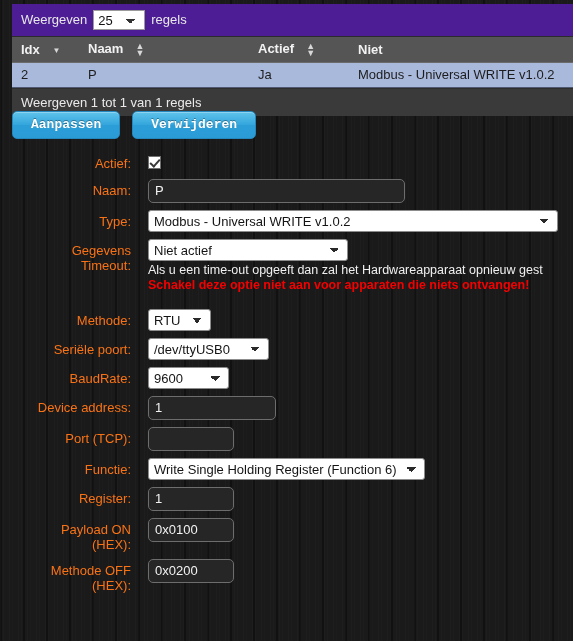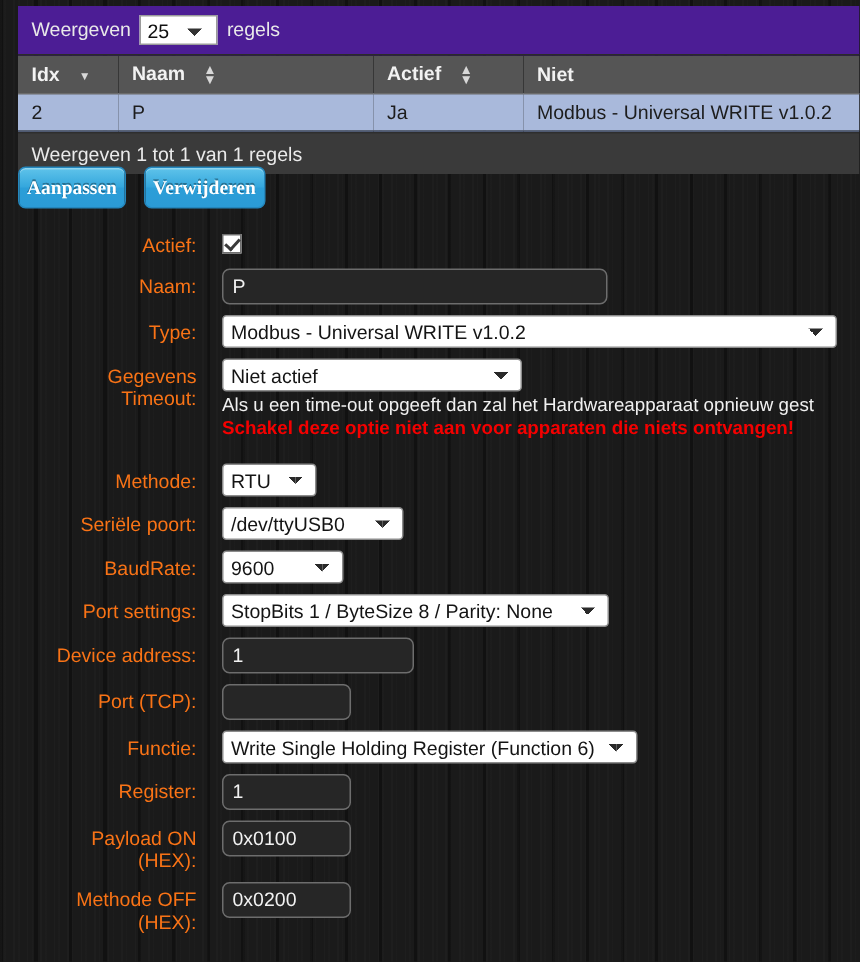--- a/index.html
+++ b/index.html
@@ -134,29 +134,29 @@
   
   .actions {
     position: absolute;
     left: 12px;
     top: 111px;
     display: flex;
     gap: 12px;
   }
   .btn {
     display: inline-block;
-    font-family: Liberation Serif, serif;
+    font-family: Liberation Mono, monospace;
     font-size: 13px;
     font-weight: bold;
     color: #ffffff;
     text-shadow: 0 -1px 0 rgba(0,0,0,0.35);
     background: linear-gradient(to bottom, #5fc3ea 0%, #35a7dd 48%, #2b9ed8 52%, #2b9bd6 100%);
     border: 1px solid #2487bd;
     border-radius: 5px;
-    padding: 6px 5px;
+    padding: 6px 18px;
     cursor: pointer;
     line-height: 14px;
     box-shadow: inset 0 1px 0 rgba(255,255,255,0.30);
   }
 
   
   .form {
     position: absolute;
     left: 0;
     top: 152px;
@@ -389,28 +389,20 @@
 
     <div class="frow">
       <div class="flabel">BaudRate:</div>
       <div class="ffield">
         <select class="sel w-baud">
           <option>9600</option>
         </select>
       </div>
     </div>
 
-    <div class="frow">
-      <div class="flabel">Port settings:</div>
-      <div class="ffield">
-        <select class="sel w-ports">
-          <option>StopBits 1 / ByteSize 8 / Parity: None</option>
-        </select>
-      </div>
-    </div>
 
     <div class="frow">
       <div class="flabel">Device address:</div>
       <div class="ffield">
         <input class="txt w-dev" type="text" value="1" style="">
       </div>
     </div>
 
     <div class="frow">
       <div class="flabel">Port (TCP):</div>

